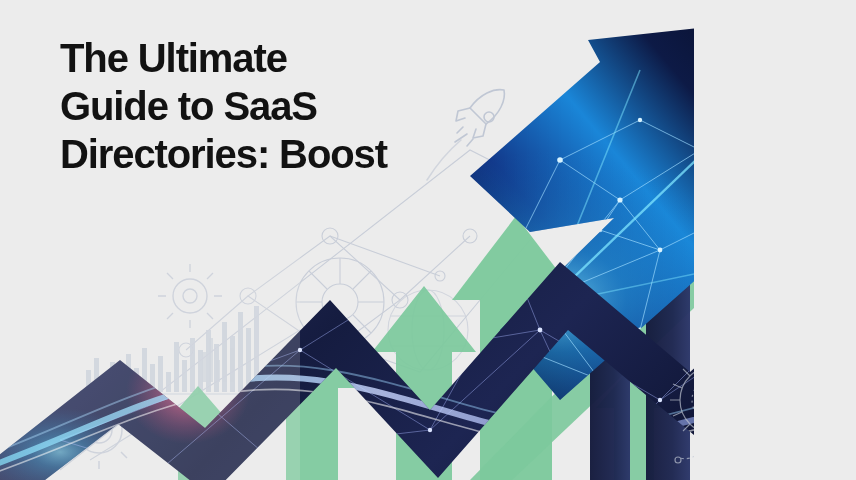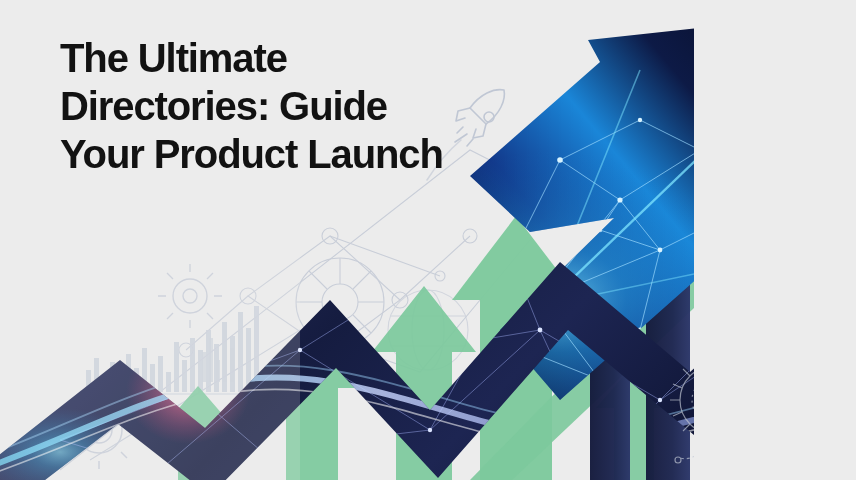--- a/index.html
+++ b/index.html
@@ -338,17 +338,17 @@
           <circle cx="678" cy="460" r="3"></circle>
         </g>
       </g>
 
       <rect x="0" y="0" width="300" height="480" fill="#ececec" opacity="0.18"></rect>
     </g>
   </svg>
 
   <div id="headline-block">
     <div class="headline-line">The Ultimate</div>
-    <div class="headline-line">Directories: Guide</div>
-    <div class="headline-line">Your Product Launch</div>
+    <div class="headline-line">Guide to SaaS</div>
+    <div class="headline-line">Directories: Boost</div>
   </div>
 
 </div>
 
 </body></html>

